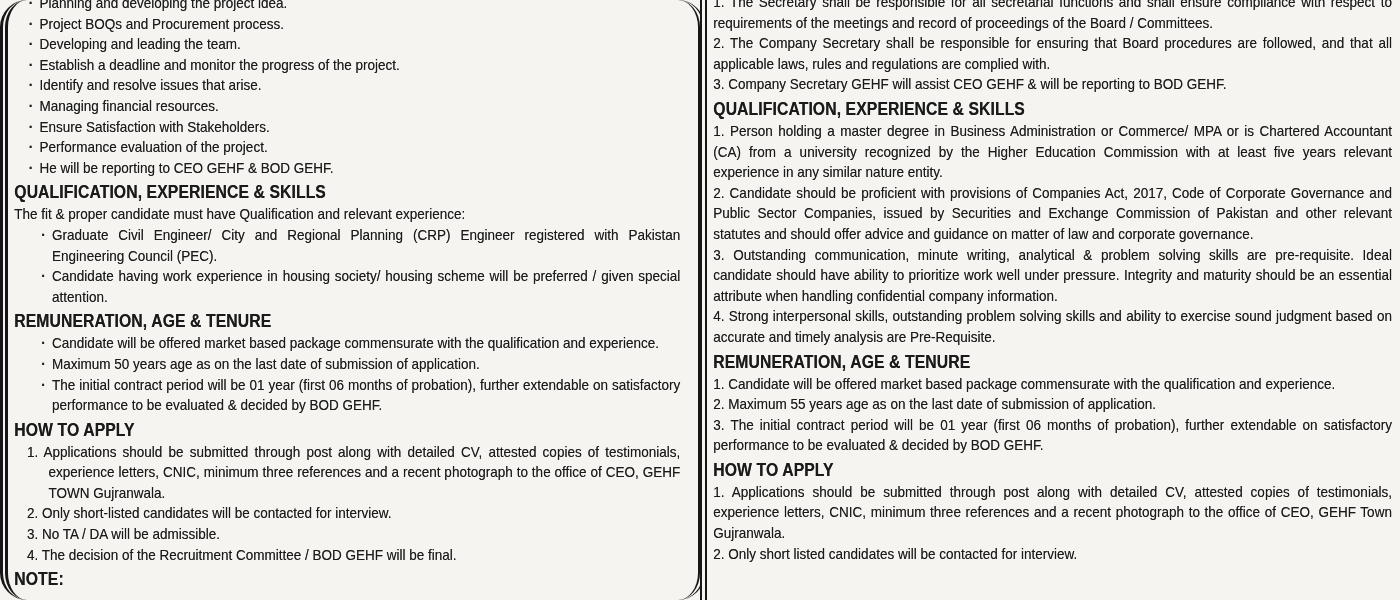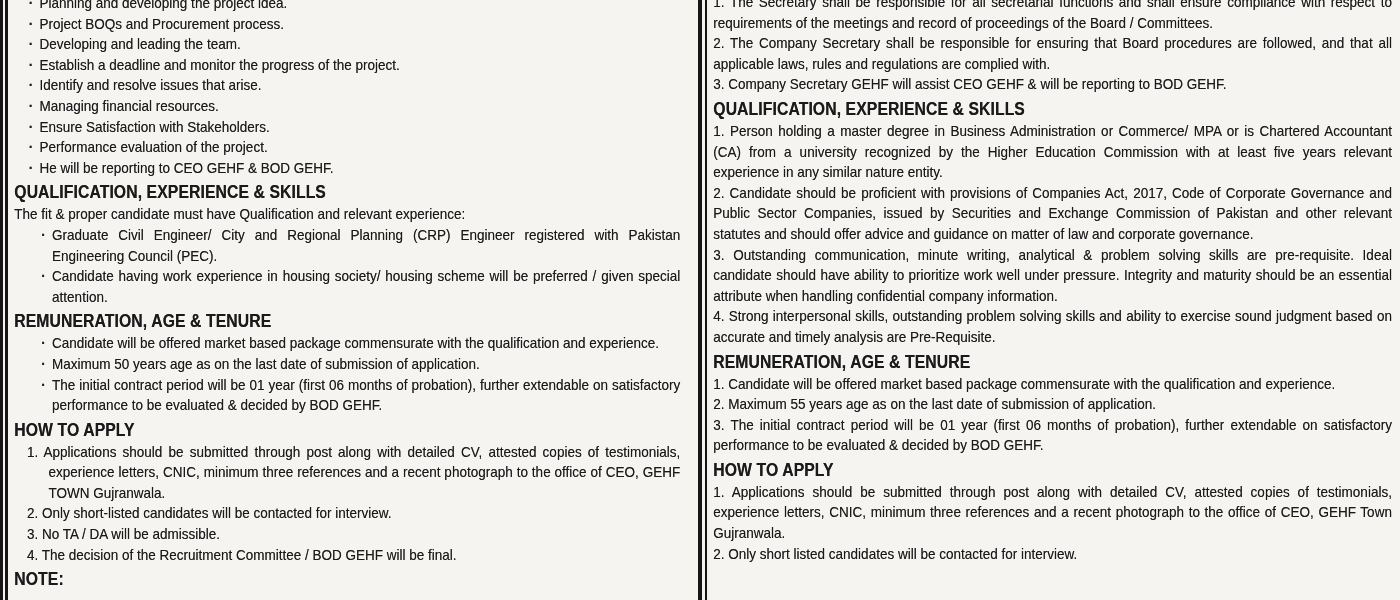--- a/index.html
+++ b/index.html
@@ -22,20 +22,21 @@
     background: #f5f4f1;
     border-style: none double;
     border-color: #161616;
     overflow: hidden;
   }
   .col-left {
     left: 0;
     width: 690px;
     border-left-width: 8px;
     border-right-width: 7px;
+    border-radius: 27px;
   }
   .col-right {
     left: 700px;
     width: 700px;
     border-left-width: 7px;
     border-right-width: 8px;
   }
   .col-inner {
     transform: scaleX(0.90);
     transform-origin: 0 0;

